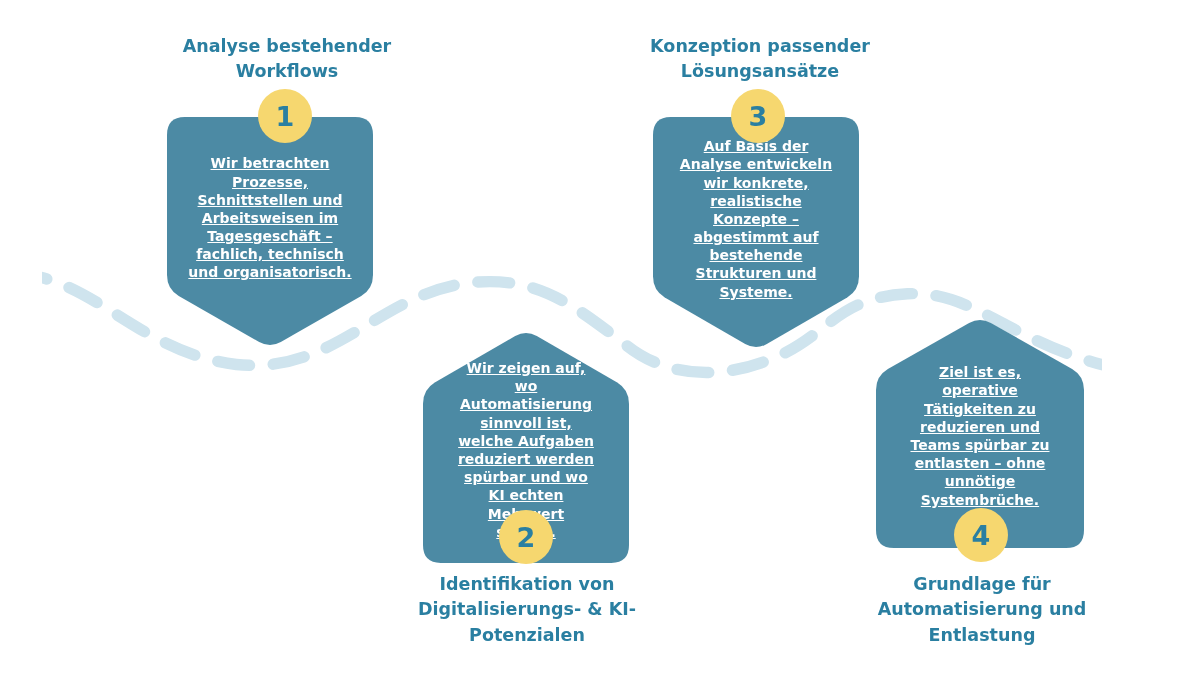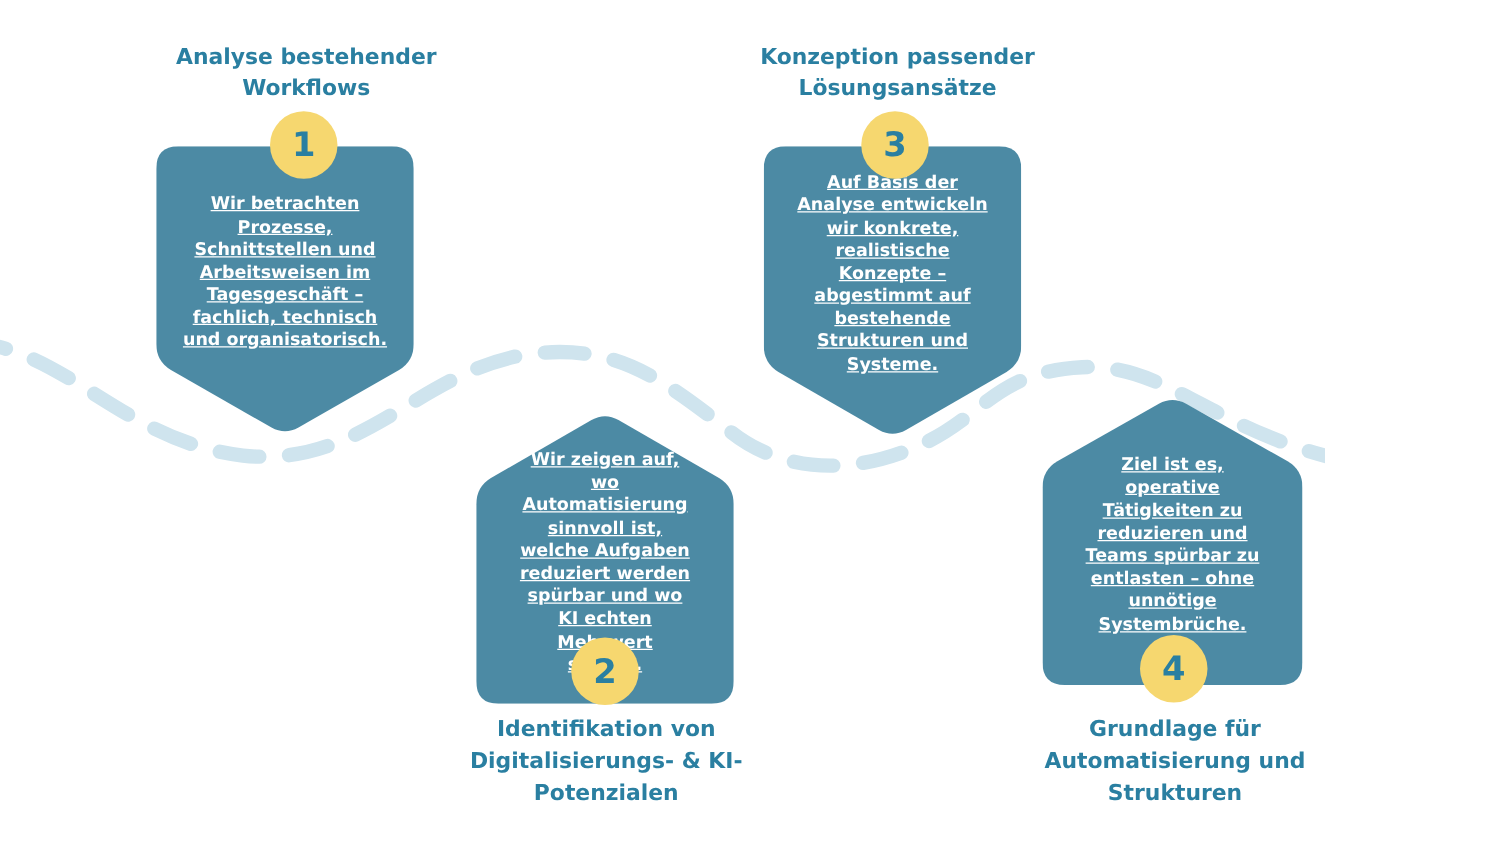--- a/index.html
+++ b/index.html
@@ -6,20 +6,21 @@
   body {
     font-family: "DejaVu Sans", "Liberation Sans", sans-serif;
     background: #ffffff;
   }
   .stage {
     position: relative;
     width: 1060px;
     height: 675px;
     background: #ffffff;
     overflow: hidden;
+    margin-left: 42px;
   }
   .wave-svg {
     position: absolute;
     inset: 0;
     width: 100%;
     height: 100%;
     z-index: 0;
   }
   .card {
     position: absolute;
@@ -132,15 +133,15 @@
 
   <div class="card pos-card4 point-up">
     <svg class="card-shape" viewBox="0 0 210 230" preserveAspectRatio="none" aria-hidden="true">
       <path d="M 94 5 Q 105 -1 116 5 L 198 51 Q 210 58 210 72 V 212 Q 210 230 192 230 H 18 Q 0 230 0 212 V 72 Q 0 58 12 51 Z" fill="#4c8aa4"></path>
     </svg>
     <div class="card-body">Ziel ist es, operative Tätigkeiten zu reduzieren und Teams spürbar zu entlasten – ohne unnötige Systembrüche.</div>
   </div>
   <div class="badge pos-badge4">
     <span>4</span>
   </div>
-  <div class="title pos-title4">Grundlage für Automatisierung und Strukturen</div>
+  <div class="title pos-title4">Grundlage für Automatisierung und Entlastung</div>
 
 </div>
 
 </body></html>

